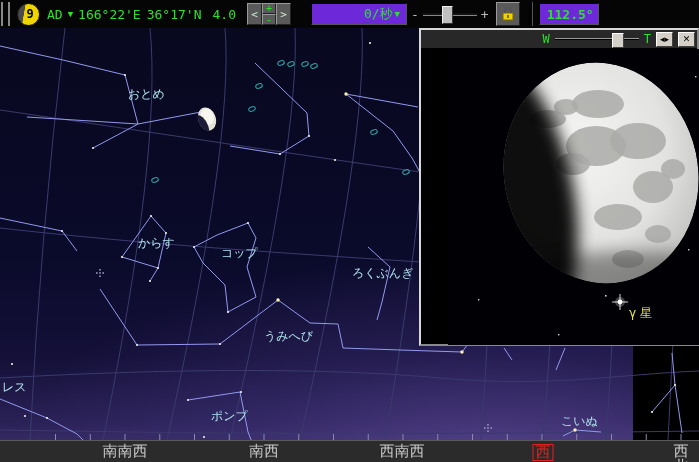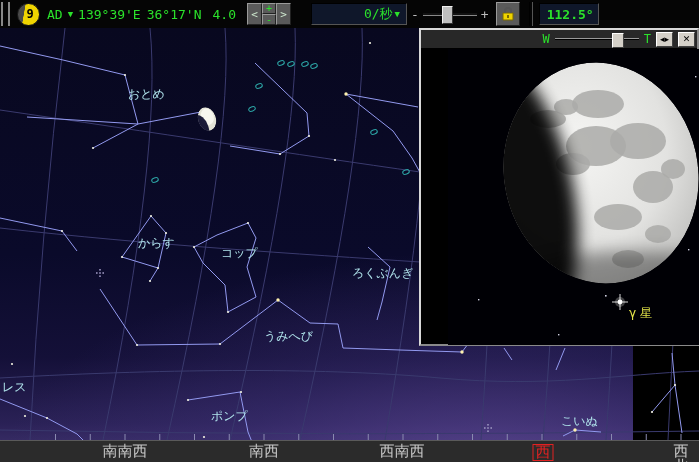--- a/index.html
+++ b/index.html
@@ -17,21 +17,21 @@
   .tseg{margin:0 3px;}
   .drop{color:#2be22b;font-size:9px;margin:0 2px;}
   .btn3{background:#5a5a5a;border:1px solid;border-color:#9a9a9a #222 #222 #9a9a9a;
         color:#cfe9cf;font-size:10px;line-height:1;display:flex;align-items:center;justify-content:center;
         font-family:"DejaVu Sans Mono",monospace;padding:0;}
   .stepper{display:flex;align-items:center;margin-left:8px;}
   .stepper .side{width:15px;height:22px;font-size:11px;}
   .pmcol{display:flex;flex-direction:column;width:14px;height:22px;}
   .pmcol .btn3{height:11px;color:#2be22b;}
   .sep{width:2px;height:24px;margin:0 6px;border-left:1px solid #000;border-right:1px solid #555;}
-  .lcd{background:#0f172a;border:1px solid;border-color:#000 #555 #555 #000;height:20px;
+  .lcd{background:#6d28d9;border:1px solid;border-color:#000 #555 #555 #000;height:20px;
        display:flex;align-items:center;justify-content:flex-end;padding:0 4px;color:#2be22b;}
   #speedbox{width:86px;margin-left:20px;}
   #fovbox{width:50px;font-weight:bold;}
   .pm{color:#bbb;margin:0 4px;font-size:13px;}
   .hslider{position:relative;width:54px;height:16px;}
   .hslider .track{position:absolute;left:0;right:0;top:7px;height:2px;background:#111;border-bottom:1px solid #888;}
   .hslider .thumb{position:absolute;top:0;width:9px;height:16px;background:#bfbfbf;
        border:1px solid;border-color:#efefef #333 #333 #efefef;}
   #toolbtn{width:24px;height:24px;margin:0 3px;}
   
@@ -66,21 +66,21 @@
 
 <div id="app">
 
   <div id="toolbar">
     <div class="gripper"></div>
     <div class="moonage">
       <span>9</span>
     </div>
     <span class="tseg">AD</span>
     <span class="drop">▼</span>
-    <span class="tseg">139°39'E</span>
+    <span class="tseg">166°22'E</span>
     <span class="tseg">36°17'N</span>
     <span class="tseg" style="margin-left:8px">4.0</span>
     <div class="stepper">
       <button class="btn3 side">&lt;</button>
       <div class="pmcol">
         <button class="btn3">+</button>
         <button class="btn3">-</button>
       </div>
       <button class="btn3 side">&gt;</button>
     </div>

